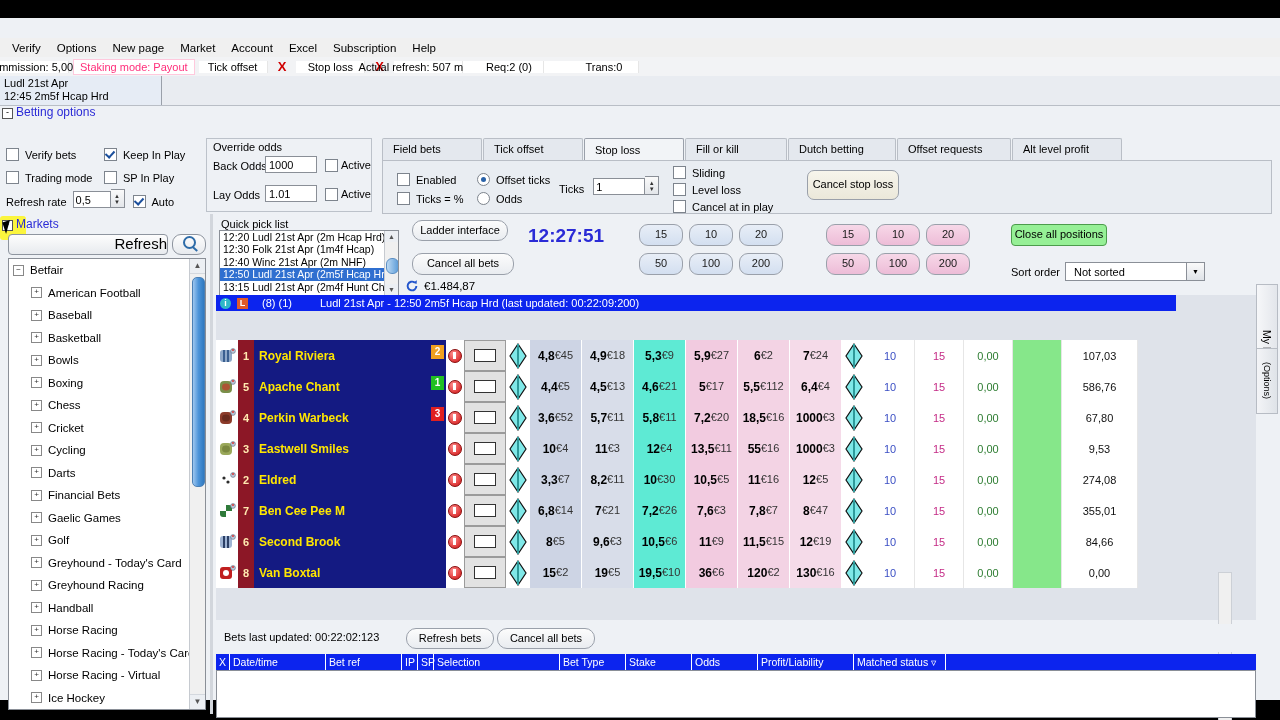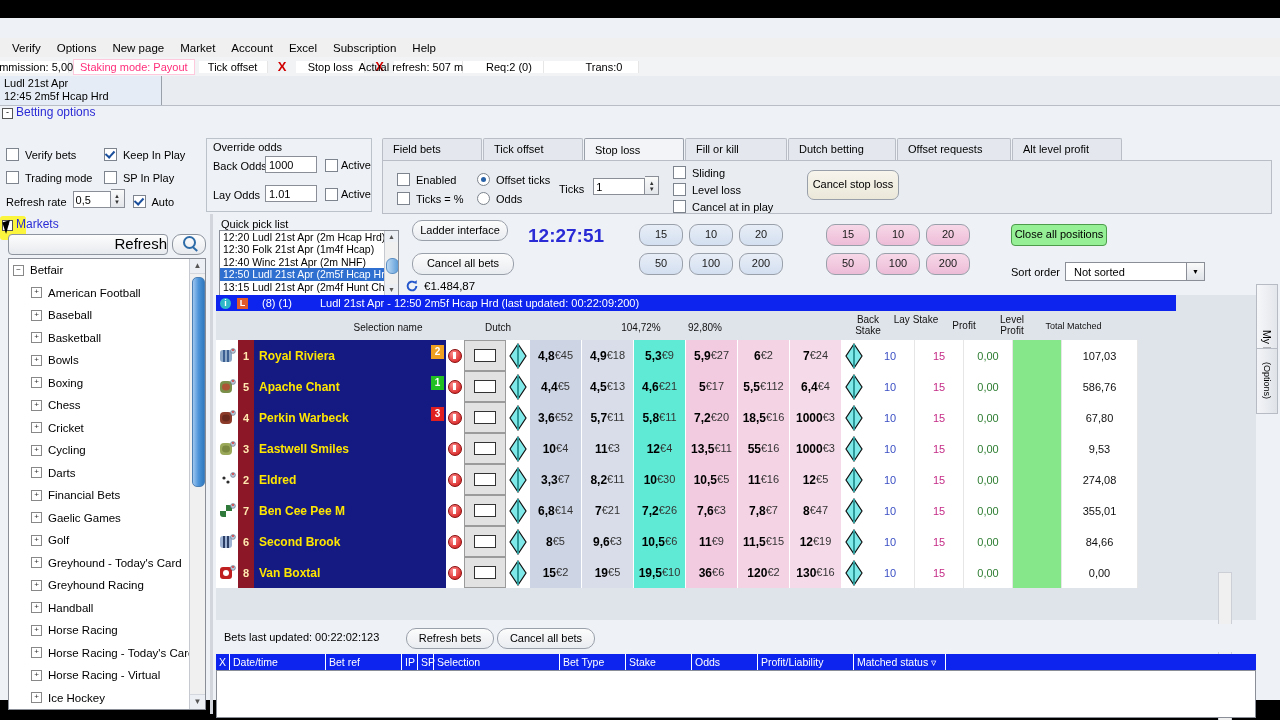--- a/index.html
+++ b/index.html
@@ -466,31 +466,20 @@
     </div>
 
     <div class="mkt-wrap">
       <div class="mkt-title">
         <span class="ico-i">i</span>
         <span class="ico-l">L</span>
         <span style="margin-left:8px">(8) (1)</span>
         <span style="margin-left:22px">Ludl 21st Apr - 12:50 2m5f Hcap Hrd (last updated: 00:22:09:200)</span>
       </div>
 
-      <div class="grid-hdr">
-        <span style="left:112px;top:10px;width:120px">Selection name</span>
-        <span style="left:257px;top:10px;width:50px">Dutch</span>
-        <span style="left:396px;top:10px;width:58px">104,72%</span>
-        <span style="left:460px;top:10px;width:58px">92,80%</span>
-        <span style="left:628px;top:2px;width:48px;line-height:11px">Back Stake</span>
-        <span style="left:676px;top:2px;width:48px;line-height:11px">Lay Stake</span>
-        <span style="left:724px;top:8px;width:48px">Profit</span>
-        <span style="left:772px;top:2px;width:48px;line-height:11px">Level Profit</span>
-        <span style="left:820px;top:9px;width:75px;font-size:9px">Total Matched</span>
-      </div>
 
       <div class="rows" id="grid-rows">
           <div class="row">
             <div class="silk">
               <svg width="20" height="20" viewBox="0 0 20 20">
                 <rect x="3" y="4" width="12" height="12" rx="3" fill="#8fa9c9"></rect>
             <rect x="6" y="4" width="2" height="12" fill="#3a5f90"></rect>
             <rect x="10" y="4" width="2" height="12" fill="#3a5f90"></rect>
           <circle cx="16" cy="5" r="2.4" fill="#b9c6d8" stroke="#5a6a80" stroke-width=".6"></circle>
           <circle cx="16" cy="4" r="1.1" fill="#d84040"></circle>

